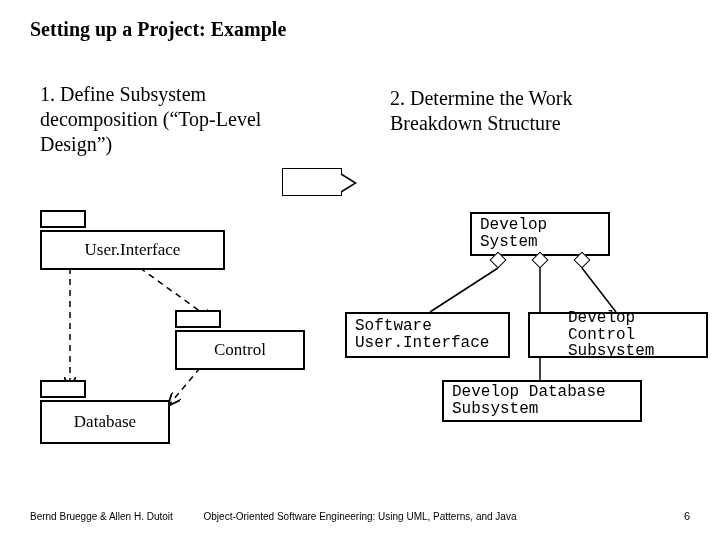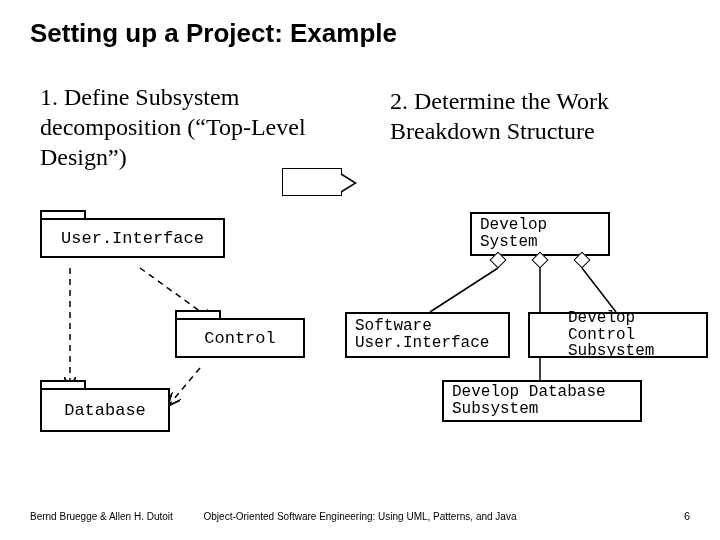--- a/index.html
+++ b/index.html
@@ -8,27 +8,27 @@
     width: 720px;
     height: 540px;
     background: #fff;
     font-family: Georgia, "Times New Roman", serif;
     position: relative;
   }
   .title {
     position: absolute;
     left: 30px;
     top: 18px;
-    font-family: Liberation Sans, sans-serif;
+    font-family: Liberation Serif, serif;
     font-weight: bold;
-    font-size: 26px;
+    font-size: 20px;
   }
   .step {
     position: absolute;
-    font-size: 24px;
+    font-size: 20px;
     line-height: 1.25;
   }
   .step1 { left: 40px; top: 82px; width: 280px; }
   .step2 { left: 390px; top: 86px; width: 260px; }
   .arrow-box {
     position: absolute;
     left: 282px; top: 168px;
     width: 60px; height: 28px;
     border: 1px solid #000;
   }
@@ -55,27 +55,27 @@
   }
   .pkg .tab {
     position: absolute;
     left: 0; top: 0;
     width: 46px; height: 18px;
     border: 2px solid #000;
     background: #fff;
   }
   .pkg .body {
     position: absolute;
-    left: 0; top: 8px;
+    left: 0; top: 20px;
     border: 2px solid #000;
     background: #fff;
     display: flex;
     align-items: center;
     justify-content: center;
-    font-family: Liberation Mono, monospace;
+    font-family: Liberation Serif, serif;
     font-size: 17px;
   }
   .pkg-ui { left: 40px; top: 210px; }
   .pkg-ui .body { width: 185px; height: 40px; }
   .pkg-ctrl { left: 175px; top: 310px; }
   .pkg-ctrl .body { width: 130px; height: 40px; }
   .pkg-db { left: 40px; top: 380px; }
   .pkg-db .body { width: 130px; height: 44px; }
 
   

